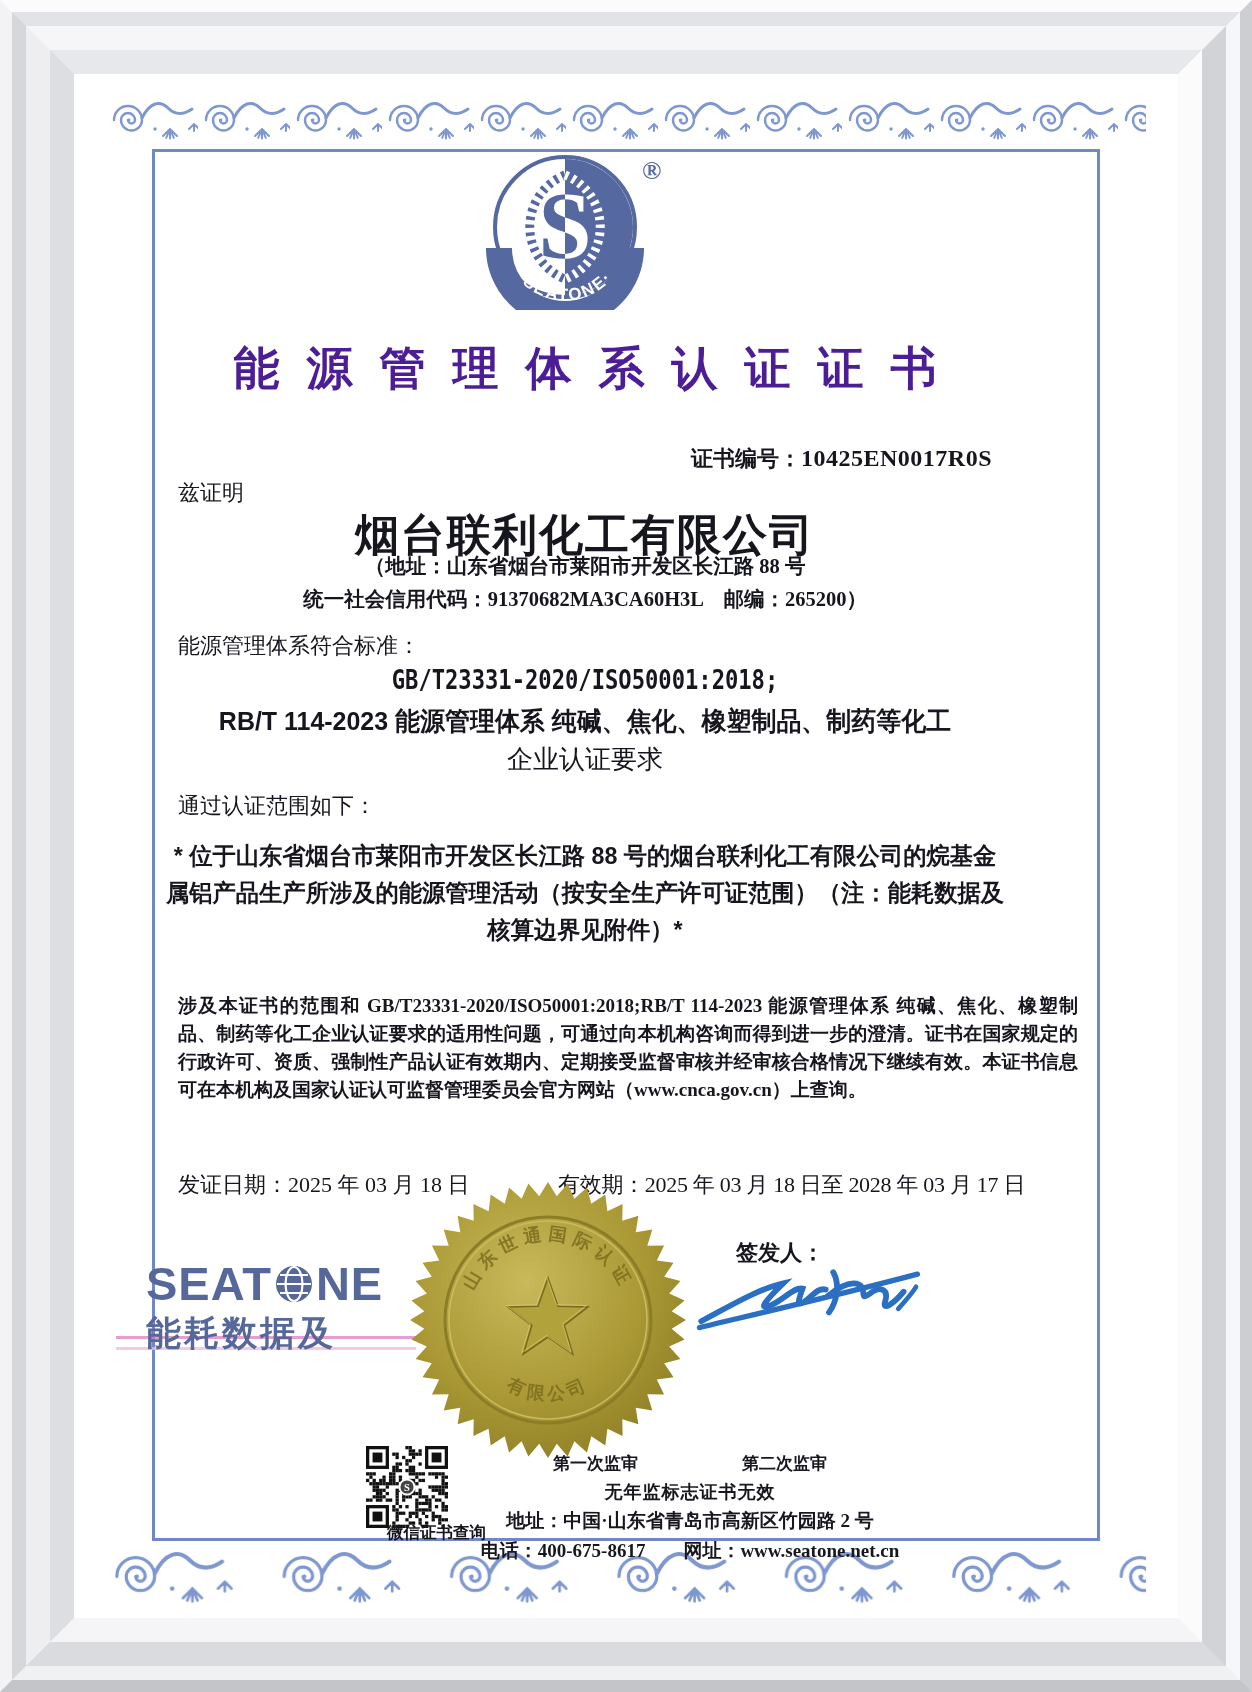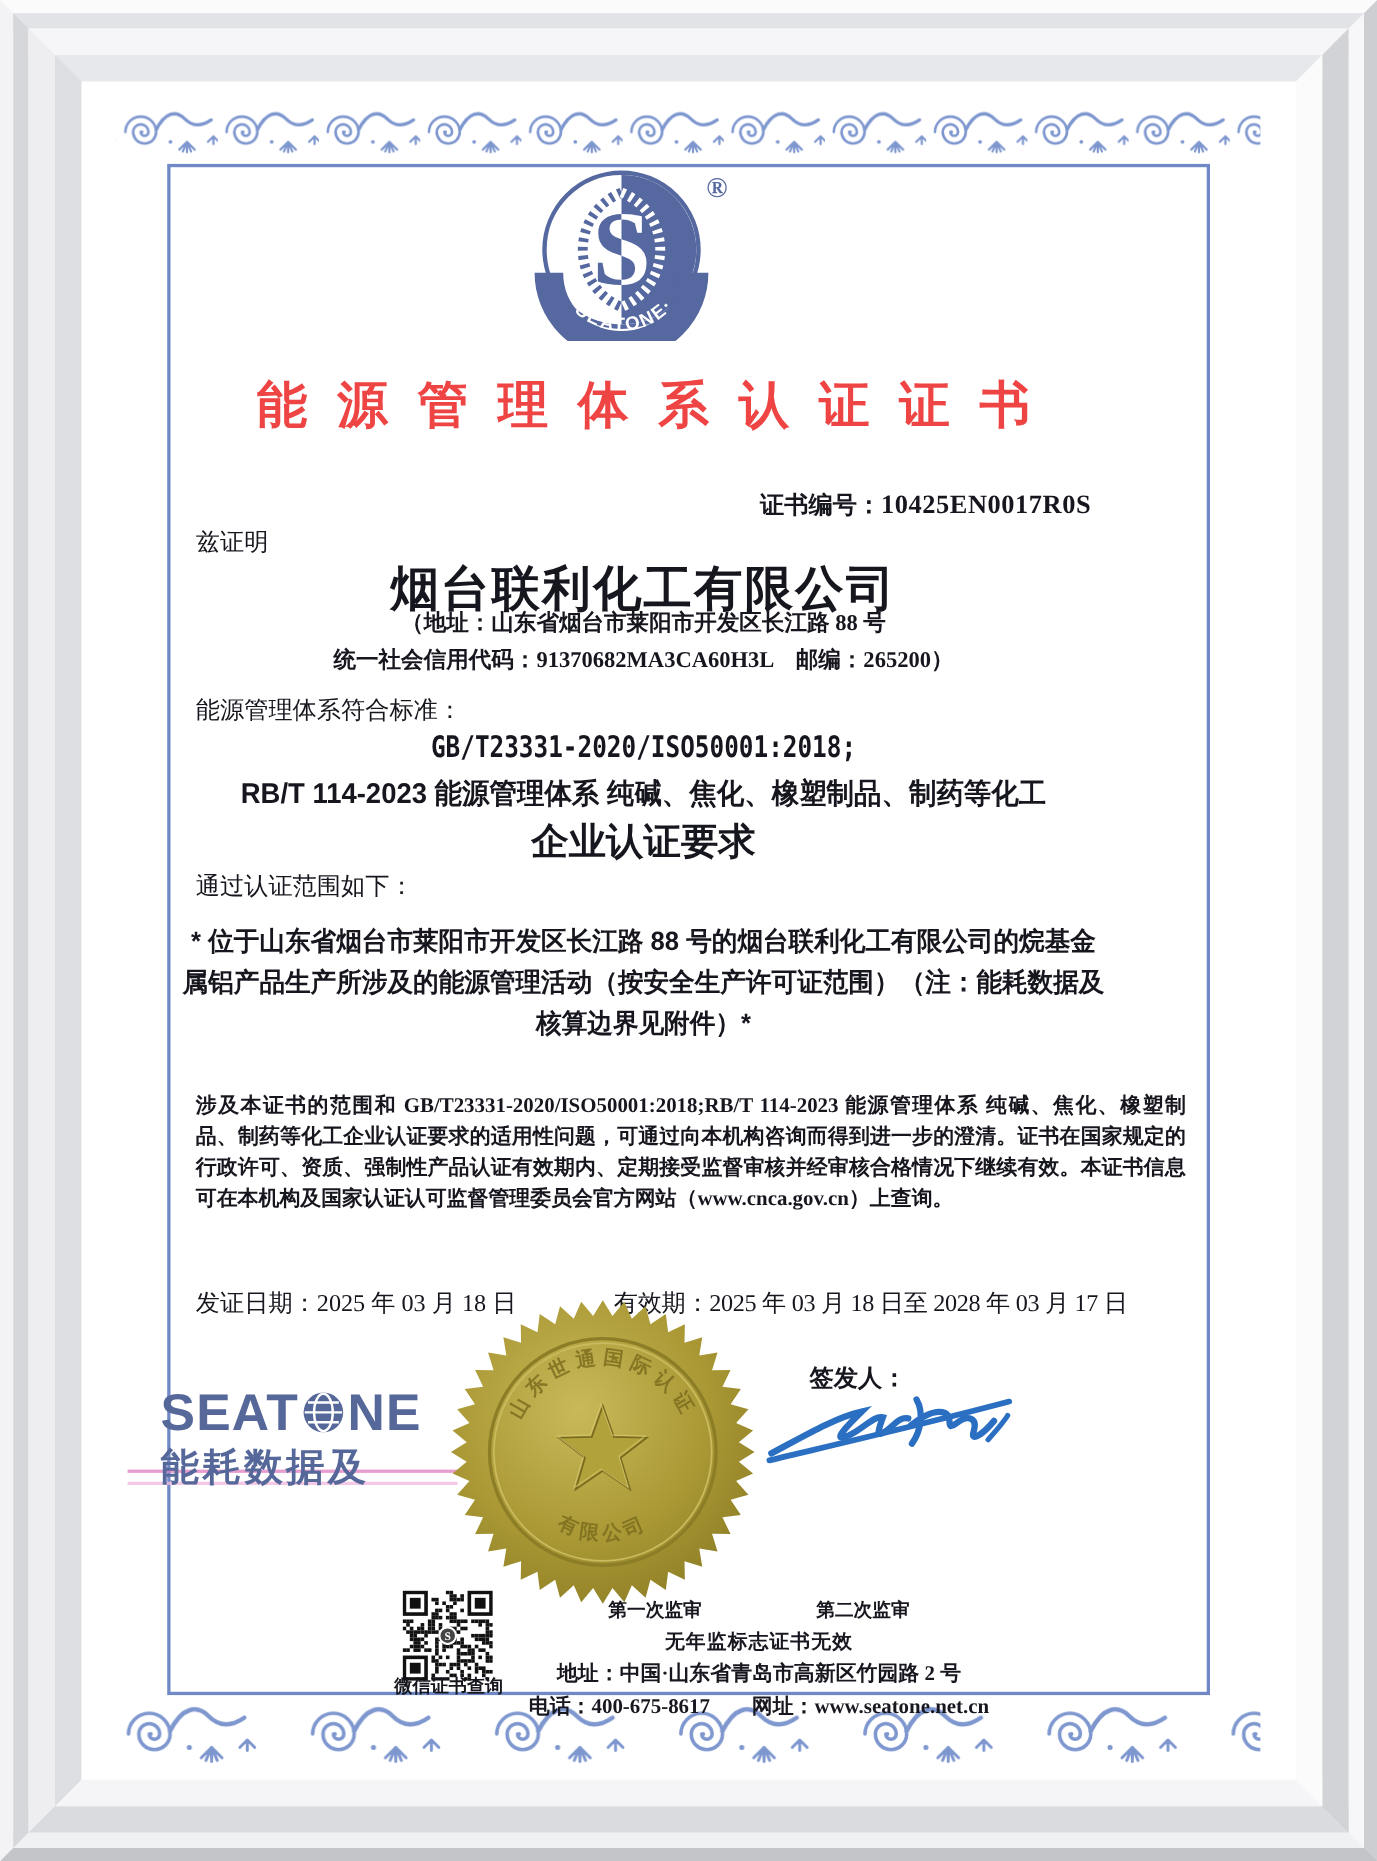--- a/index.html
+++ b/index.html
@@ -22,36 +22,36 @@
   .band-right{left:1100px;top:96px;width:46px;height:1514px;}
   .innerline{position:absolute;left:152px;top:149px;width:942px;height:1386px;
              border:3px solid #7089c6;}
 
   
   .toplogo{left:465px;top:148px;width:200px;height:162px;}
   .regmark{left:642px;top:156px;font-family:"Liberation Serif",serif;font-size:26px;color:#5668a0;font-weight:bold;}
 
   
   .centerwrap{position:absolute;left:150px;width:870px;text-align:center;}
-  .title{top:338px;font-size:46px;font-weight:bold;letter-spacing:27px;text-indent:27px;color:#ef4444;}
+  .title{top:338px;font-size:46px;font-weight:bold;letter-spacing:27px;text-indent:27px;color:#4c1d95;}
   .certno{position:absolute;top:444px;left:600px;width:392px;text-align:right;}
   .certno .lbl{font-size:22px;font-weight:bold;}
   .certno .num{font-size:24px;font-weight:bold;letter-spacing:0.5px;}
   .lead{position:absolute;left:178px;font-size:22px;color:#16161e;}
   .certify{top:478px;}
   .coname{top:506px;font-size:44px;font-weight:bold;letter-spacing:2px;
           font-family:"Liberation Sans","DejaVu Sans",sans-serif;}
   .coaddr{top:552px;font-size:20.5px;font-weight:bold;}
   .cocredit{top:585px;font-size:20.5px;font-weight:bold;text-align:center;}
   .stdlabel{top:631px;}
   .std1{top:664px;font-size:27px;font-weight:bold;font-family:"DejaVu Sans Mono","Liberation Mono",monospace;
         transform:scaleX(0.82);transform-origin:50% 50%;letter-spacing:0px;}
   .std2{top:704px;font-size:26px;font-weight:bold;font-family:"Liberation Sans","DejaVu Sans",sans-serif;
         transform:scaleX(0.96);transform-origin:50% 50%;}
-  .std3{top:742px;font-size:34px;font-weight:bold;font-family:"Liberation Sans","DejaVu Sans",sans-serif;}
+  .std3{top:742px;font-size:26px;font-weight:normal;font-family:"Liberation Sans","DejaVu Sans",sans-serif;}
   .scopelabel{top:791px;}
   .scope{font-size:24px;font-weight:bold;font-family:"Liberation Sans","DejaVu Sans",sans-serif;
          transform:scaleX(0.97);transform-origin:50% 50%;}
   .sc1{top:840px;} .sc2{top:877px;} .sc3{top:914px;}
   .disclaimer{position:absolute;left:178px;top:992px;width:900px;font-size:19px;line-height:28px;
               text-align:justify;color:#16161e;font-weight:600;}
   .daterow{top:1170px;font-size:22px;font-weight:normal;}
   .issue{left:178px;} .valid{left:558px;letter-spacing:-0.3px;}
 
   
@@ -62,21 +62,21 @@
   .pinkline{position:absolute;height:3px;z-index:2;}
   .pl1{left:116px;top:1336px;width:300px;background:#e07cc0;opacity:.75;}
   .pl2{left:116px;top:1347px;width:300px;background:#f2bce0;opacity:.8;}
 
   .seal{left:408px;top:1180px;width:280px;height:280px;z-index:4;}
   .signer{left:736px;top:1238px;font-size:22px;font-weight:bold;}
   .sig{left:688px;top:1250px;width:260px;height:105px;transform:rotate(-3deg);}
 
   
   .qr{left:366px;top:1446px;width:82px;height:82px;}
-  .qrcap{position:absolute;left:330px;top:1522px;width:156px;text-align:center;font-size:16.5px;font-weight:bold;}
+  .qrcap{position:absolute;left:330px;top:1522px;width:156px;text-align:right;font-size:16.5px;font-weight:bold;}
   .fcol{position:absolute;left:478px;top:1452px;width:424px;text-align:center;
         font-weight:bold;color:#17171f;}
   .frow1{display:flex;justify-content:center;gap:104px;font-size:17px;}
   .frow2{margin-top:5px;font-size:18px;letter-spacing:1px;}
   .frow3{margin-top:4px;font-size:19px;}
   .frow4{margin-top:4px;font-size:19px;display:flex;justify-content:center;gap:38px;}
 </style>
 </head>
 <body>
 

